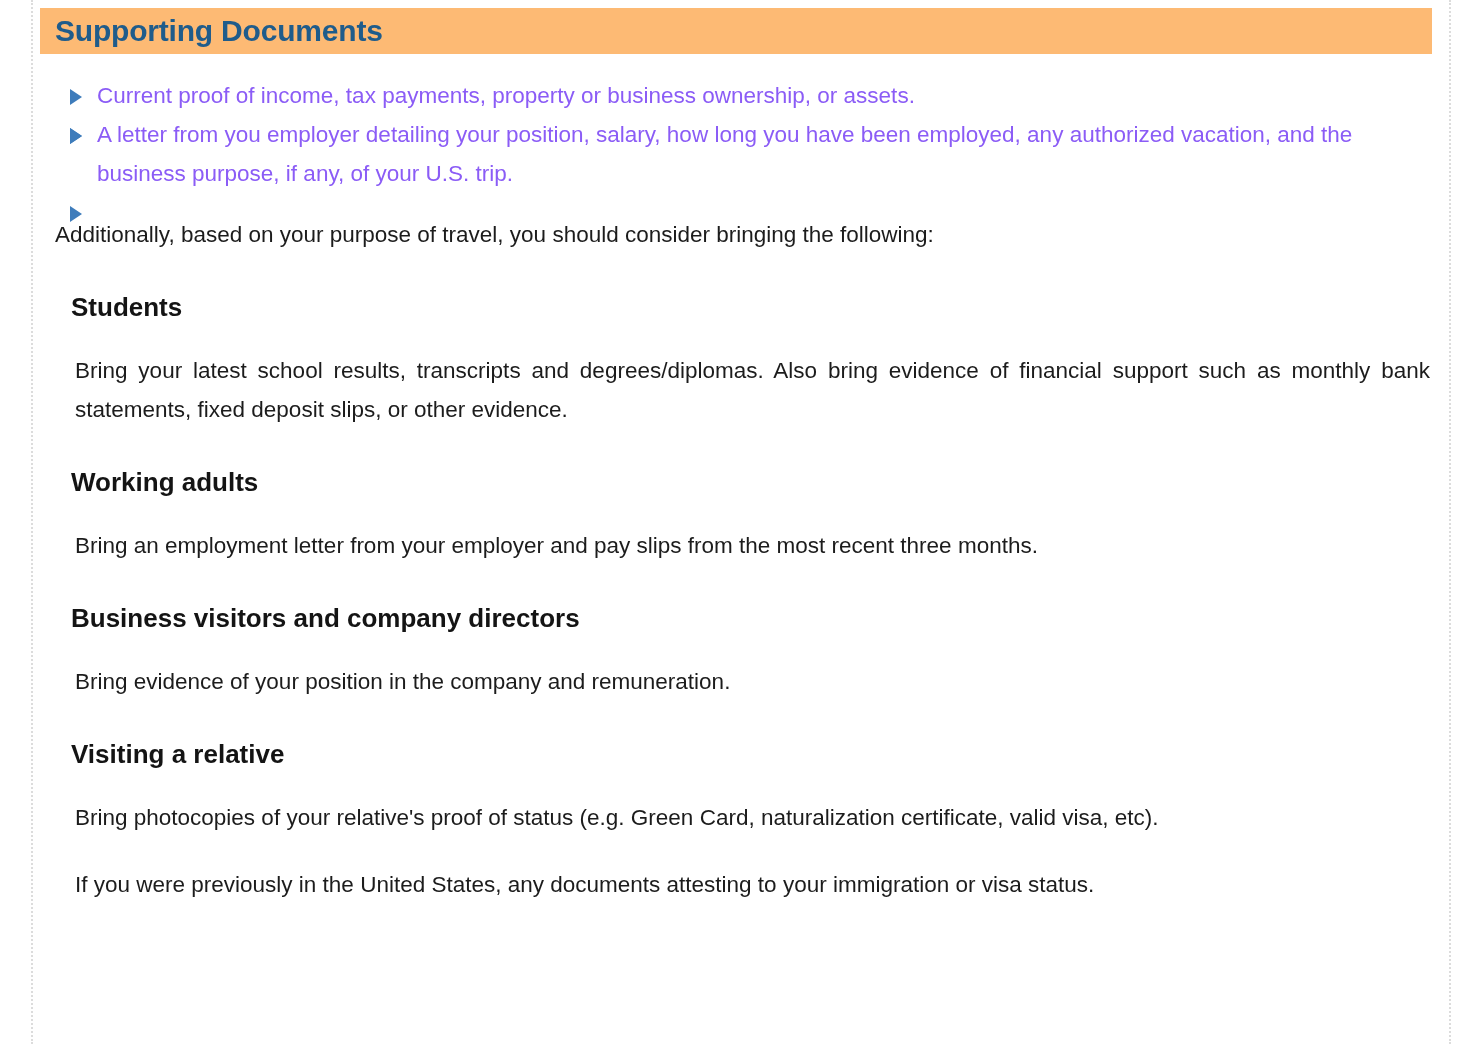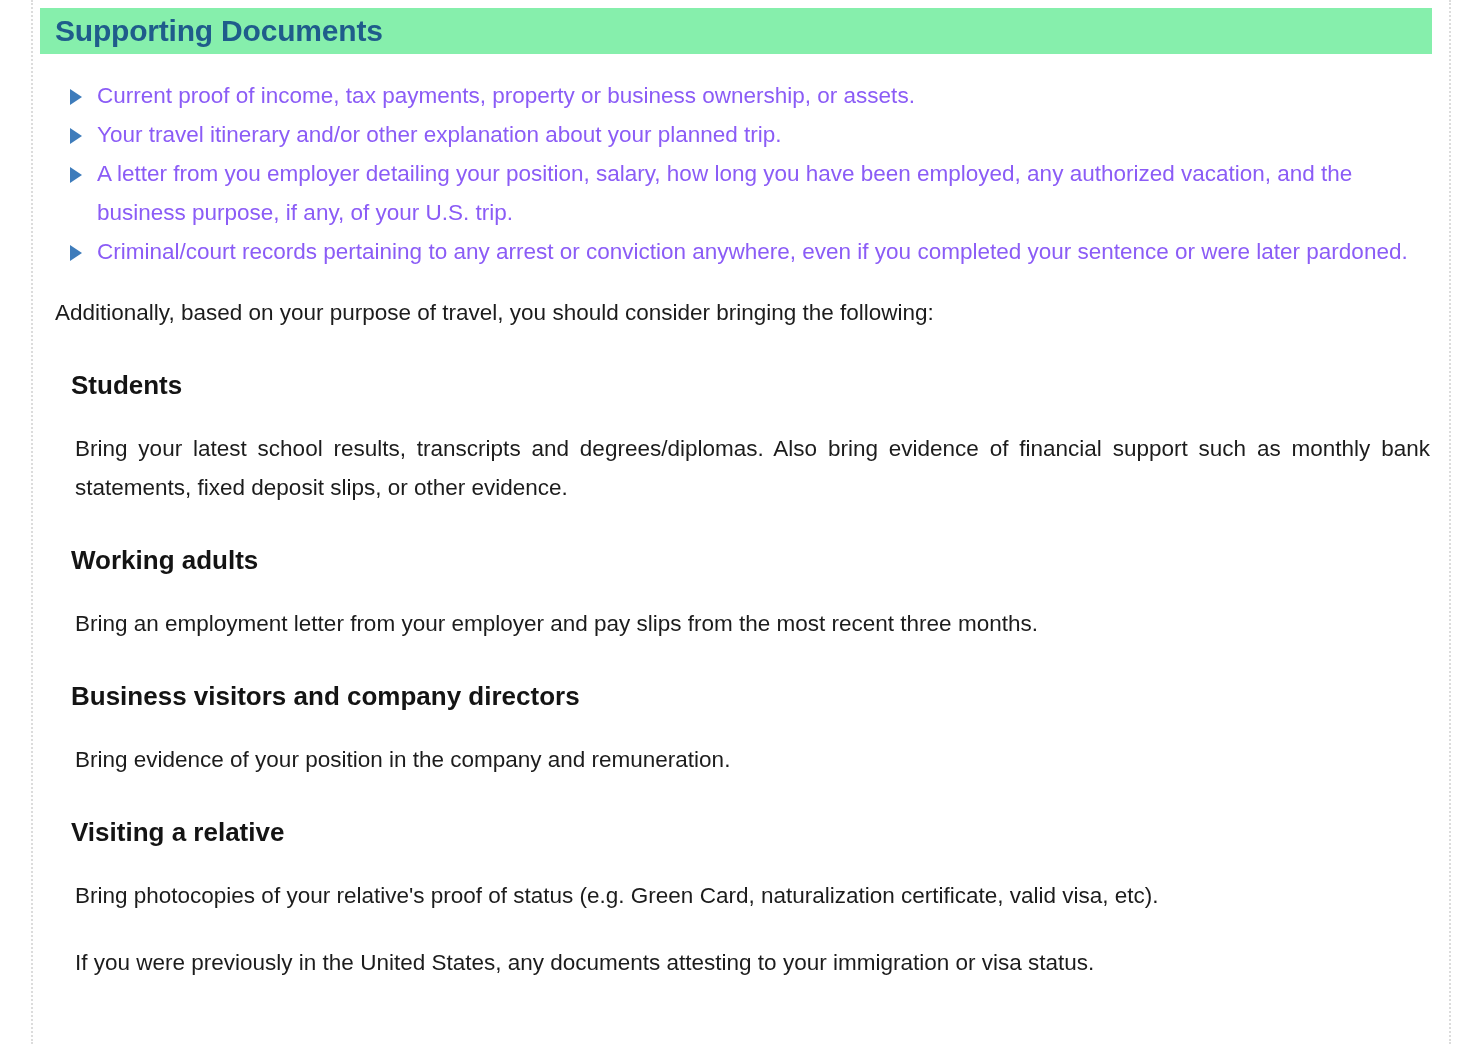--- a/index.html
+++ b/index.html
@@ -35,21 +35,21 @@
 
   .content {
     position: absolute;
     left: 40px;
     top: 8px;
     width: 1392px;
   }
 
   
   .section-heading {
-    background: #86efac;
+    background: #fdba74;
     color: #1f5c8b;
     font-size: 30px;
     font-weight: bold;
     line-height: 46px;
     height: 46px;
     padding: 0 0 0 15px;
     margin: 0;
     box-sizing: border-box;
     width: 1392px;
     letter-spacing: -0.2px;
@@ -127,29 +127,27 @@
 
     <div class="body">
 
       <ul class="bullets">
         <li>
           <span class="tri"></span>
           <span>Current proof of income, tax payments, property or business ownership, or assets.</span>
         </li>
         <li>
           <span class="tri"></span>
-          <span>Your travel itinerary and/or other explanation about your planned trip.</span>
         </li>
         <li>
           <span class="tri"></span>
           <span>A letter from you employer detailing your position, salary, how long you have been employed, any authorized vacation, and the business purpose, if any, of your U.S. trip.</span>
         </li>
         <li>
           <span class="tri"></span>
-          <span>Criminal/court records pertaining to any arrest or conviction anywhere, even if you completed your sentence or were later pardoned.</span>
         </li>
       </ul>
 
       <p class="para spacer-top-lg">Additionally, based on your purpose of travel, you should consider bringing the following:</p>
 
       <h3 class="subhead">Students</h3>
       <p class="para justify after-head">Bring your latest school results, transcripts and degrees/diplomas. Also bring evidence of financial support such as monthly bank statements, fixed deposit slips, or other evidence.</p>
 
       <h3 class="subhead">Working adults</h3>
       <p class="para after-head">Bring an employment letter from your employer and pay slips from the most recent three months.</p>

